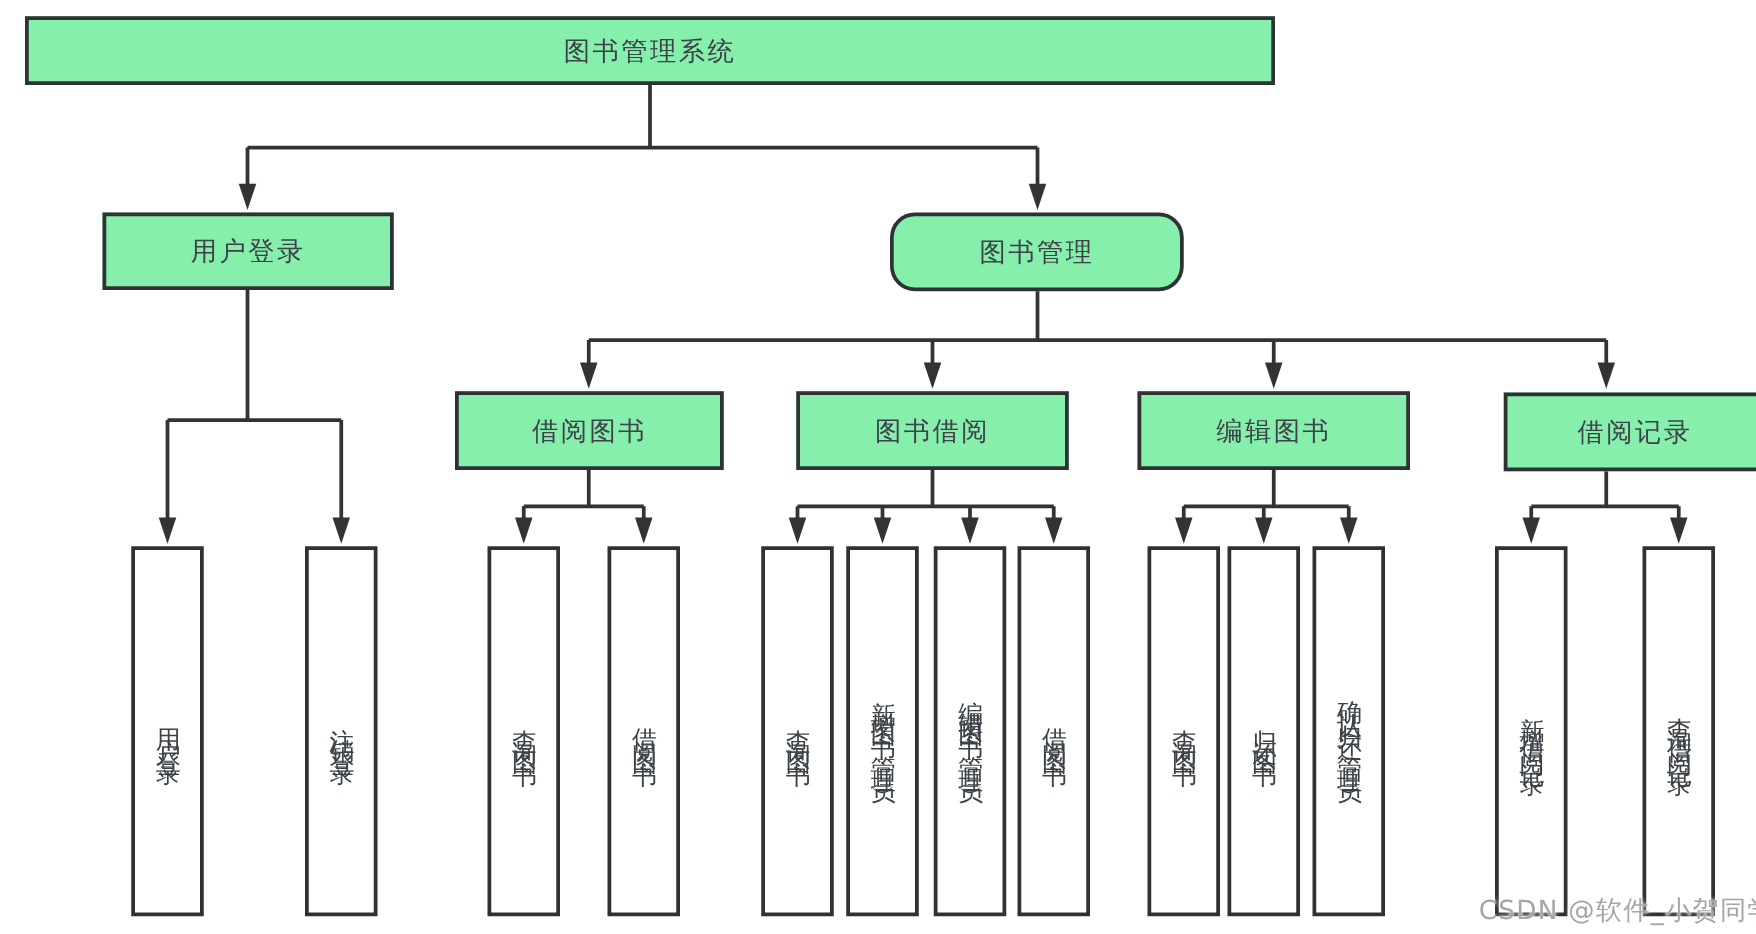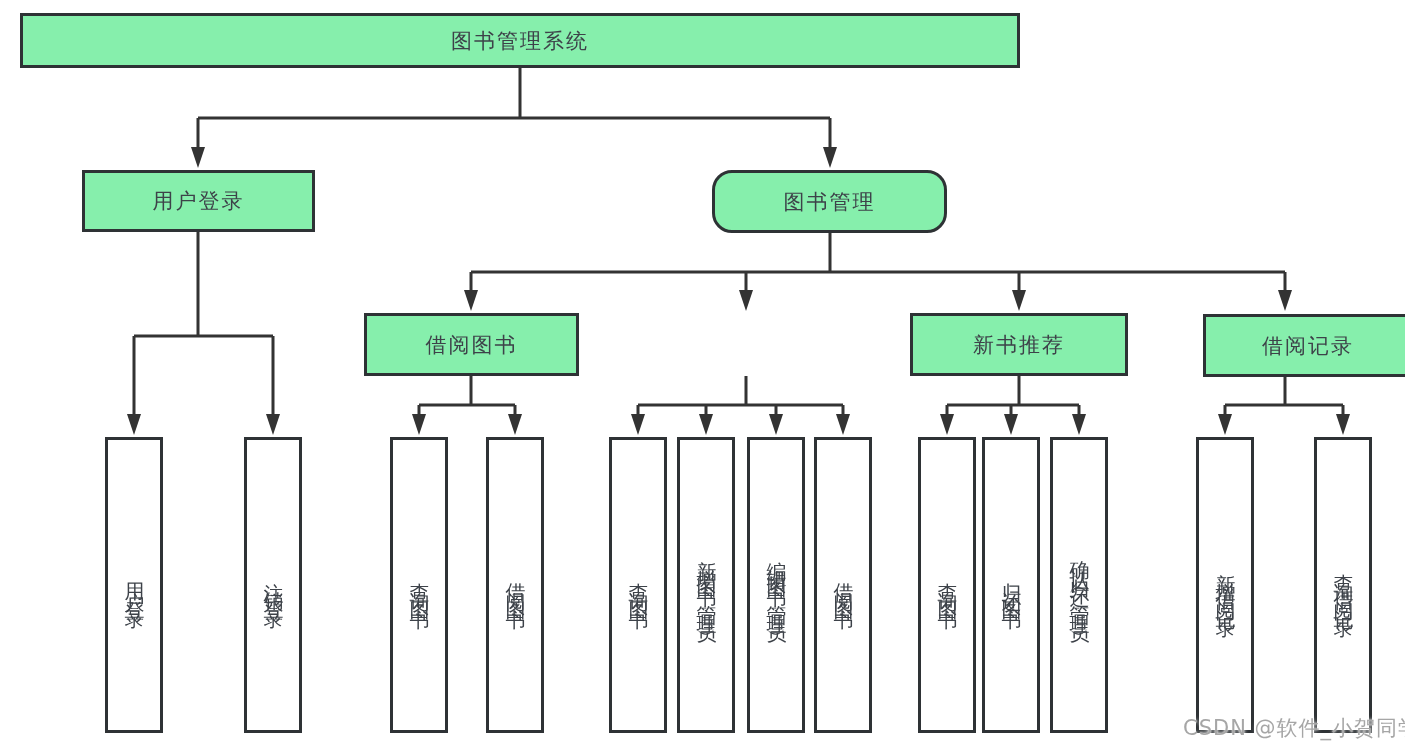--- a/index.html
+++ b/index.html
@@ -113,21 +113,22 @@
     <polygon class="arrow" points="1218,414 1232,414 1225,435"></polygon>
     <polygon class="arrow" points="1336,414 1350,414 1343,435"></polygon>
   </svg>
 
   <div class="hbox" style="left:20px; top:13px; width:1000px; height:55px;">图书管理系统</div>
 
   <div class="hbox" style="left:82px; top:170px; width:233px; height:62px;">用户登录</div>
   <div class="hbox" style="left:712px; top:170px; width:235px; height:63px;border-radius:20px;">图书管理</div>
 
   <div class="hbox" style="left:364px; top:313px; width:215px; height:63px;">借阅图书</div>
-  <div class="hbox" style="left:910px; top:313px; width:218px; height:63px;">新书推荐</div>
+  <div class="hbox" style="left:637px; top:313px; width:218px; height:63px;">图书借阅</div>
+  <div class="hbox" style="left:910px; top:313px; width:218px; height:63px;">编辑图书</div>
   <div class="hbox" style="left:1203px; top:314px; width:210px; height:63px;">借阅记录</div>
 
   <div class="vbox" style="left:105px;">用户登录</div>
   <div class="vbox" style="left:244px;">注销登录</div>
 
   <div class="vbox" style="left:390px;">查询图书</div>
   <div class="vbox" style="left:486px;">借阅图书</div>
 
   <div class="vbox" style="left:609px;">查询图书</div>
   <div class="vbox" style="left:677px;">新增图书（管理员）</div>

